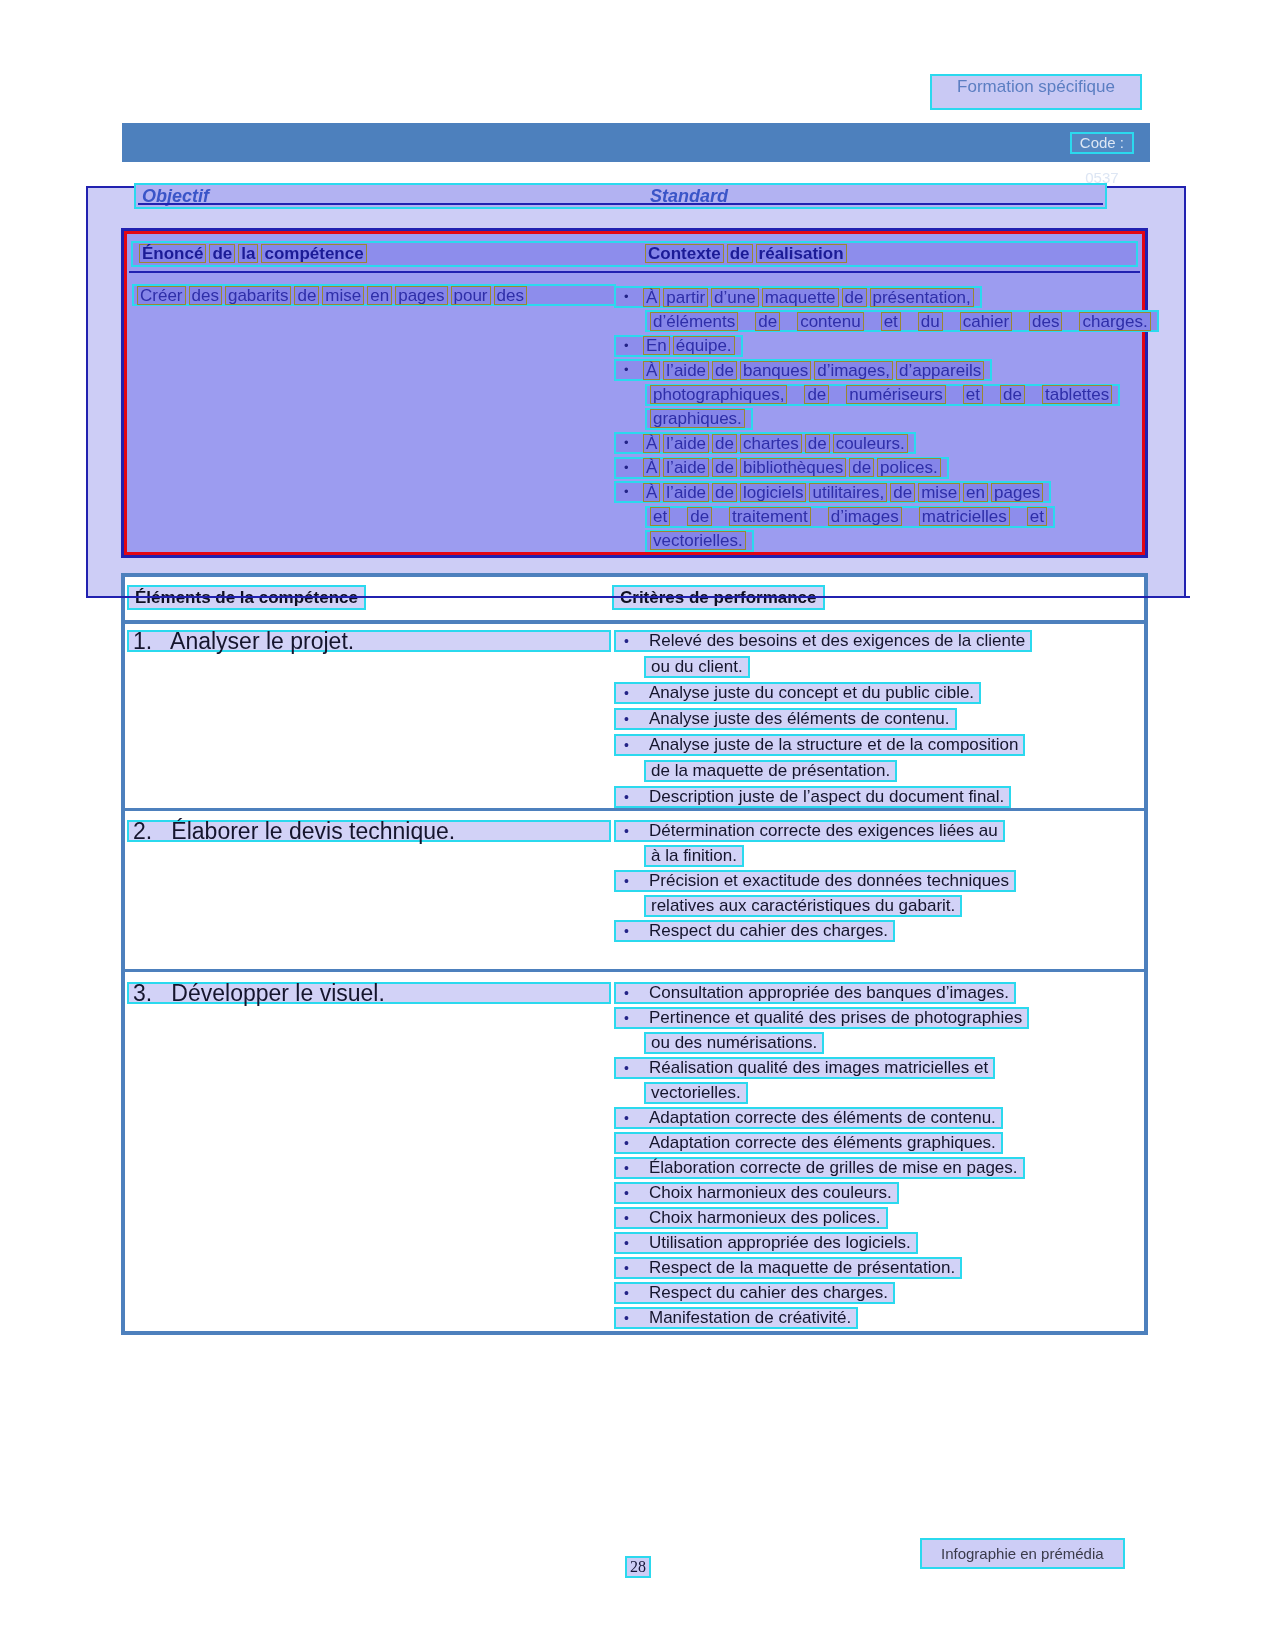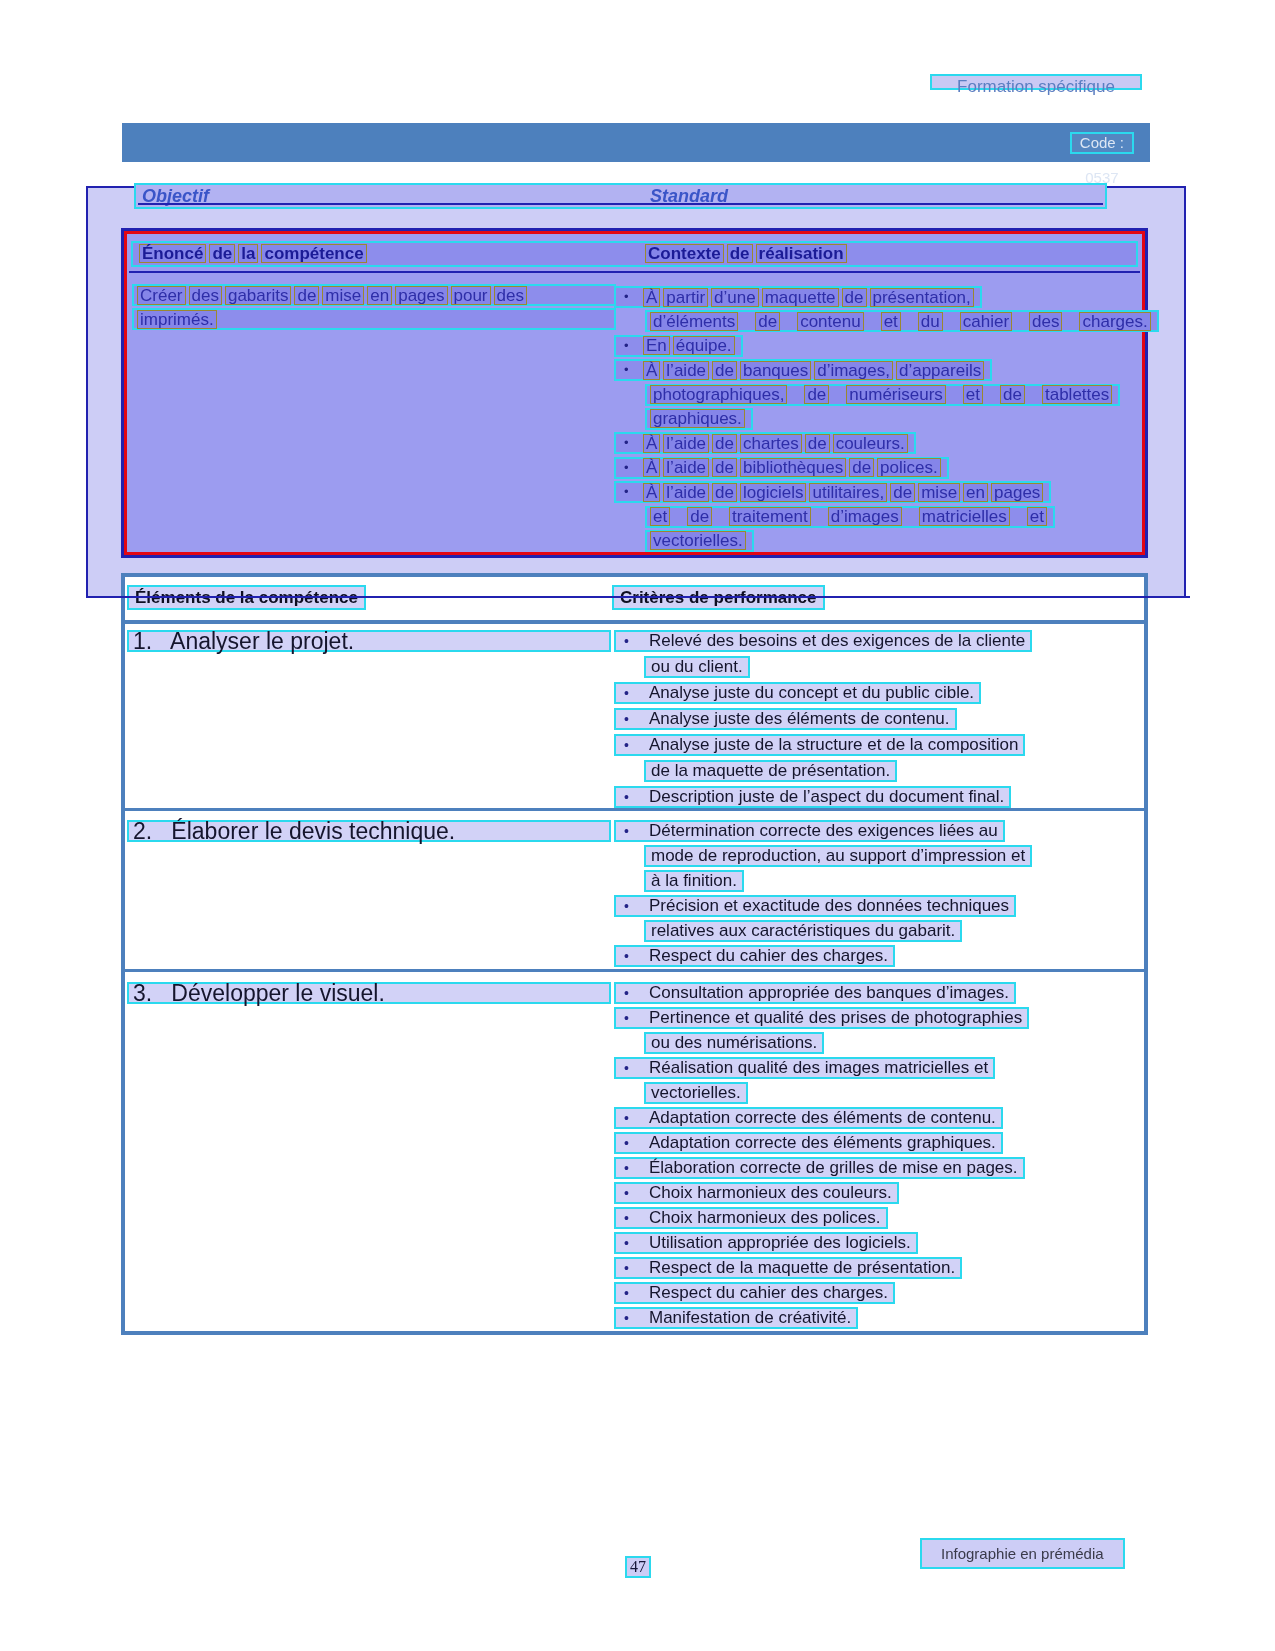--- a/index.html
+++ b/index.html
@@ -2,21 +2,21 @@
 <html><head>
 <meta charset="utf-8">
 <style>
   html,body{margin:0;padding:0;background:#ffffff;}
   #canvas{
     position:relative;width:1275px;height:1651px;background:#ffffff;overflow:hidden;
     font-family:"Liberation Sans","DejaVu Sans",sans-serif;
   }
   
   .top-note{
-    position:absolute;left:930px;top:74px;width:212px;height:16px;
+    position:absolute;left:930px;top:74px;width:212px;height:36px;
     background:#c9c9f4;border:2px solid #2bd9ee;box-sizing:border-box;
     color:#5b7ec2;font-size:17px;line-height:22px;text-align:center;white-space:nowrap;
   }
   
   .code-bar{position:absolute;left:122px;top:123px;width:1028px;height:39px;background:#4d80bd;}
   .code-box{
     position:absolute;right:16px;top:9px;height:22px;box-sizing:border-box;
     border:2px solid #2bd9ee;background:#5586c1;display:flex;align-items:center;gap:18px;
     padding:0 8px;color:#dde6f4;font-size:15px;white-space:pre;flex-direction:column;
   }
@@ -146,23 +146,20 @@
         <div class="ocr-line">
           <span class="word">Créer</span>
           <span class="word">des</span>
           <span class="word">gabarits</span>
           <span class="word">de</span>
           <span class="word">mise</span>
           <span class="word">en</span>
           <span class="word">pages</span>
           <span class="word">pour</span>
           <span class="word">des</span>
-        </div>
-        <div class="ocr-line">
-          <span class="word">imprimés.</span>
         </div>
       </div>
     <div class="t1-right-col" id="t1-right">
         <div class="ocr-line">
           <span class="bullet t1bullet">•</span>
           <span class="word">À</span>
           <span class="word">partir</span>
           <span class="word">d’une</span>
           <span class="word">maquette</span>
           <span class="word">de</span>
@@ -260,21 +257,20 @@
           <div class="crit cont"><span class="crit-text">ou du client.</span></div>
           <div class="crit"><span class="bullet t2bullet">•</span><span class="crit-text">Analyse juste du concept et du public cible.</span></div>
           <div class="crit"><span class="bullet t2bullet">•</span><span class="crit-text">Analyse juste des éléments de contenu.</span></div>
           <div class="crit"><span class="bullet t2bullet">•</span><span class="crit-text">Analyse juste de la structure et de la composition</span></div>
           <div class="crit cont"><span class="crit-text">de la maquette de présentation.</span></div>
           <div class="crit"><span class="bullet t2bullet">•</span><span class="crit-text">Description juste de l’aspect du document final.</span></div>
         </div>
         <div class="t2-item i1">2.   Élaborer le devis technique.</div>
         <div class="t2-crit i1 c1">
           <div class="crit"><span class="bullet t2bullet">•</span><span class="crit-text">Détermination correcte des exigences liées au</span></div>
-          <div class="crit cont"><span class="crit-text">mode de reproduction, au support d’impression et</span></div>
           <div class="crit cont"><span class="crit-text">à la finition.</span></div>
           <div class="crit"><span class="bullet t2bullet">•</span><span class="crit-text">Précision et exactitude des données techniques</span></div>
           <div class="crit cont"><span class="crit-text">relatives aux caractéristiques du gabarit.</span></div>
           <div class="crit"><span class="bullet t2bullet">•</span><span class="crit-text">Respect du cahier des charges.</span></div>
         </div>
         <div class="t2-item i2">3.   Développer le visuel.</div>
         <div class="t2-crit i2 c2">
           <div class="crit"><span class="bullet t2bullet">•</span><span class="crit-text">Consultation appropriée des banques d’images.</span></div>
           <div class="crit"><span class="bullet t2bullet">•</span><span class="crit-text">Pertinence et qualité des prises de photographies</span></div>
           <div class="crit cont"><span class="crit-text">ou des numérisations.</span></div>
@@ -287,15 +283,15 @@
           <div class="crit"><span class="bullet t2bullet">•</span><span class="crit-text">Choix harmonieux des polices.</span></div>
           <div class="crit"><span class="bullet t2bullet">•</span><span class="crit-text">Utilisation appropriée des logiciels.</span></div>
           <div class="crit"><span class="bullet t2bullet">•</span><span class="crit-text">Respect de la maquette de présentation.</span></div>
           <div class="crit"><span class="bullet t2bullet">•</span><span class="crit-text">Respect du cahier des charges.</span></div>
           <div class="crit"><span class="bullet t2bullet">•</span><span class="crit-text">Manifestation de créativité.</span></div>
         </div>
       </div>
   </div>
 
   <div class="footer-program">Infographie en prémédia</div>
-  <div class="page-num">47</div>
+  <div class="page-num">28</div>
 
 </div>
 
 </body></html>

